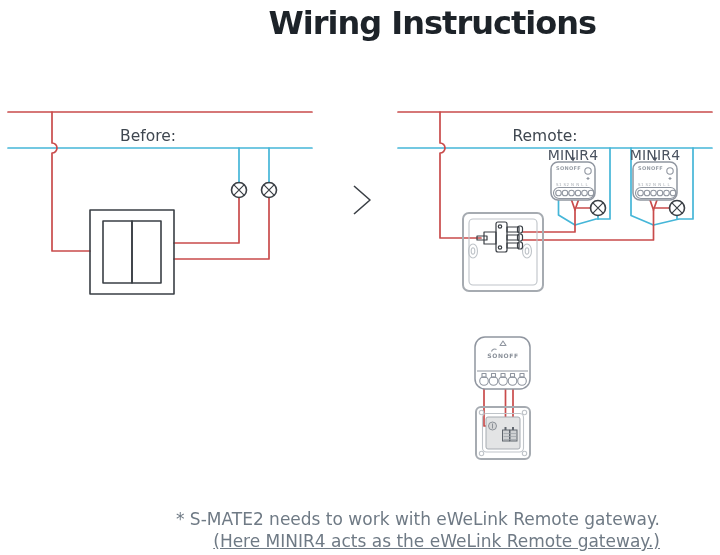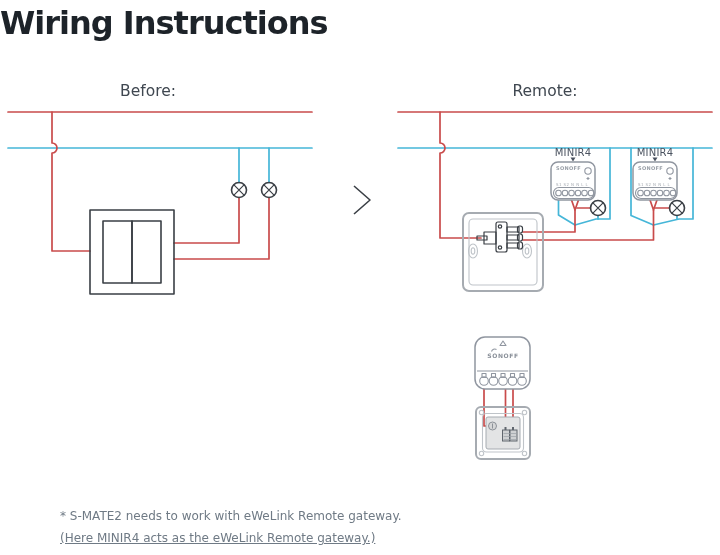--- a/index.html
+++ b/index.html
@@ -11,28 +11,28 @@
     --device-gray:#9096a0;
     --text-dark:#1d2329;
     --text-mid:#3f4750;
     --text-gray:#6f7a85;
     --plate-fill:#e3e4e5;
   }
   html,body{margin:0;padding:0;}
   body{width:720px;height:555px;position:relative;background:#ffffff;
        font-family:"DejaVu Sans","Liberation Sans",sans-serif;overflow:hidden;}
   .abs{position:absolute;}
-  .title{left:0;top:4px;width:596px;text-align:left;font-size:32px;font-weight:700;
+  .title{left:0;top:4px;width:596px;text-align:right;font-size:32px;font-weight:700;
          color:var(--text-dark);letter-spacing:-1px;}
-  .section-label{width:180px;text-align:center;font-size:15.5px;color:var(--text-mid);}
-  .dev-label{width:60px;text-align:center;font-size:10px;color:#4b5360;letter-spacing:0.2px;}
+  .section-label{width:180px;text-align:center;font-size:15.5px;color:var(--text-mid);margin-top:45px;}
+  .dev-label{width:60px;text-align:center;font-size:14px;color:#4b5360;letter-spacing:0.2px;}
   .logo-txt{font-size:5px;color:#9aa0a8;font-weight:700;letter-spacing:0.3px;}
   .term-txt{font-size:4px;color:#a8adb4;letter-spacing:0.4px;white-space:nowrap;}
   .smate-logo{width:50px;text-align:center;font-size:6px;color:#8a9099;font-weight:700;letter-spacing:0.6px;}
-  .footnote{left:60px;width:600px;text-align:left;font-size:12px;color:var(--text-gray);}
+  .footnote{left:60px;width:600px;text-align:right;font-size:17px;color:var(--text-gray);}
   svg{position:absolute;left:0;top:0;}
   .wire-red{stroke:var(--wire-live);fill:none;stroke-width:1.7;stroke-linecap:round;stroke-linejoin:round;}
   .wire-blue{stroke:var(--wire-neutral);fill:none;stroke-width:1.7;stroke-linecap:round;stroke-linejoin:round;}
   .dark{stroke:var(--outline-dark);fill:none;stroke-width:1.6;stroke-linejoin:round;}
   .dark-thin{stroke:var(--outline-dark);fill:none;stroke-width:1.2;stroke-linejoin:round;}
   .gray{stroke:var(--outline-gray);fill:none;stroke-width:2;stroke-linejoin:round;}
   .gray-thin{stroke:var(--outline-gray-light);fill:none;stroke-width:1.1;stroke-linejoin:round;}
   .dev{stroke:var(--device-gray);fill:#fff;stroke-width:1.5;stroke-linejoin:round;}
   .dev-thin{stroke:var(--device-gray);fill:none;stroke-width:1.1;stroke-linejoin:round;}
 </style>

